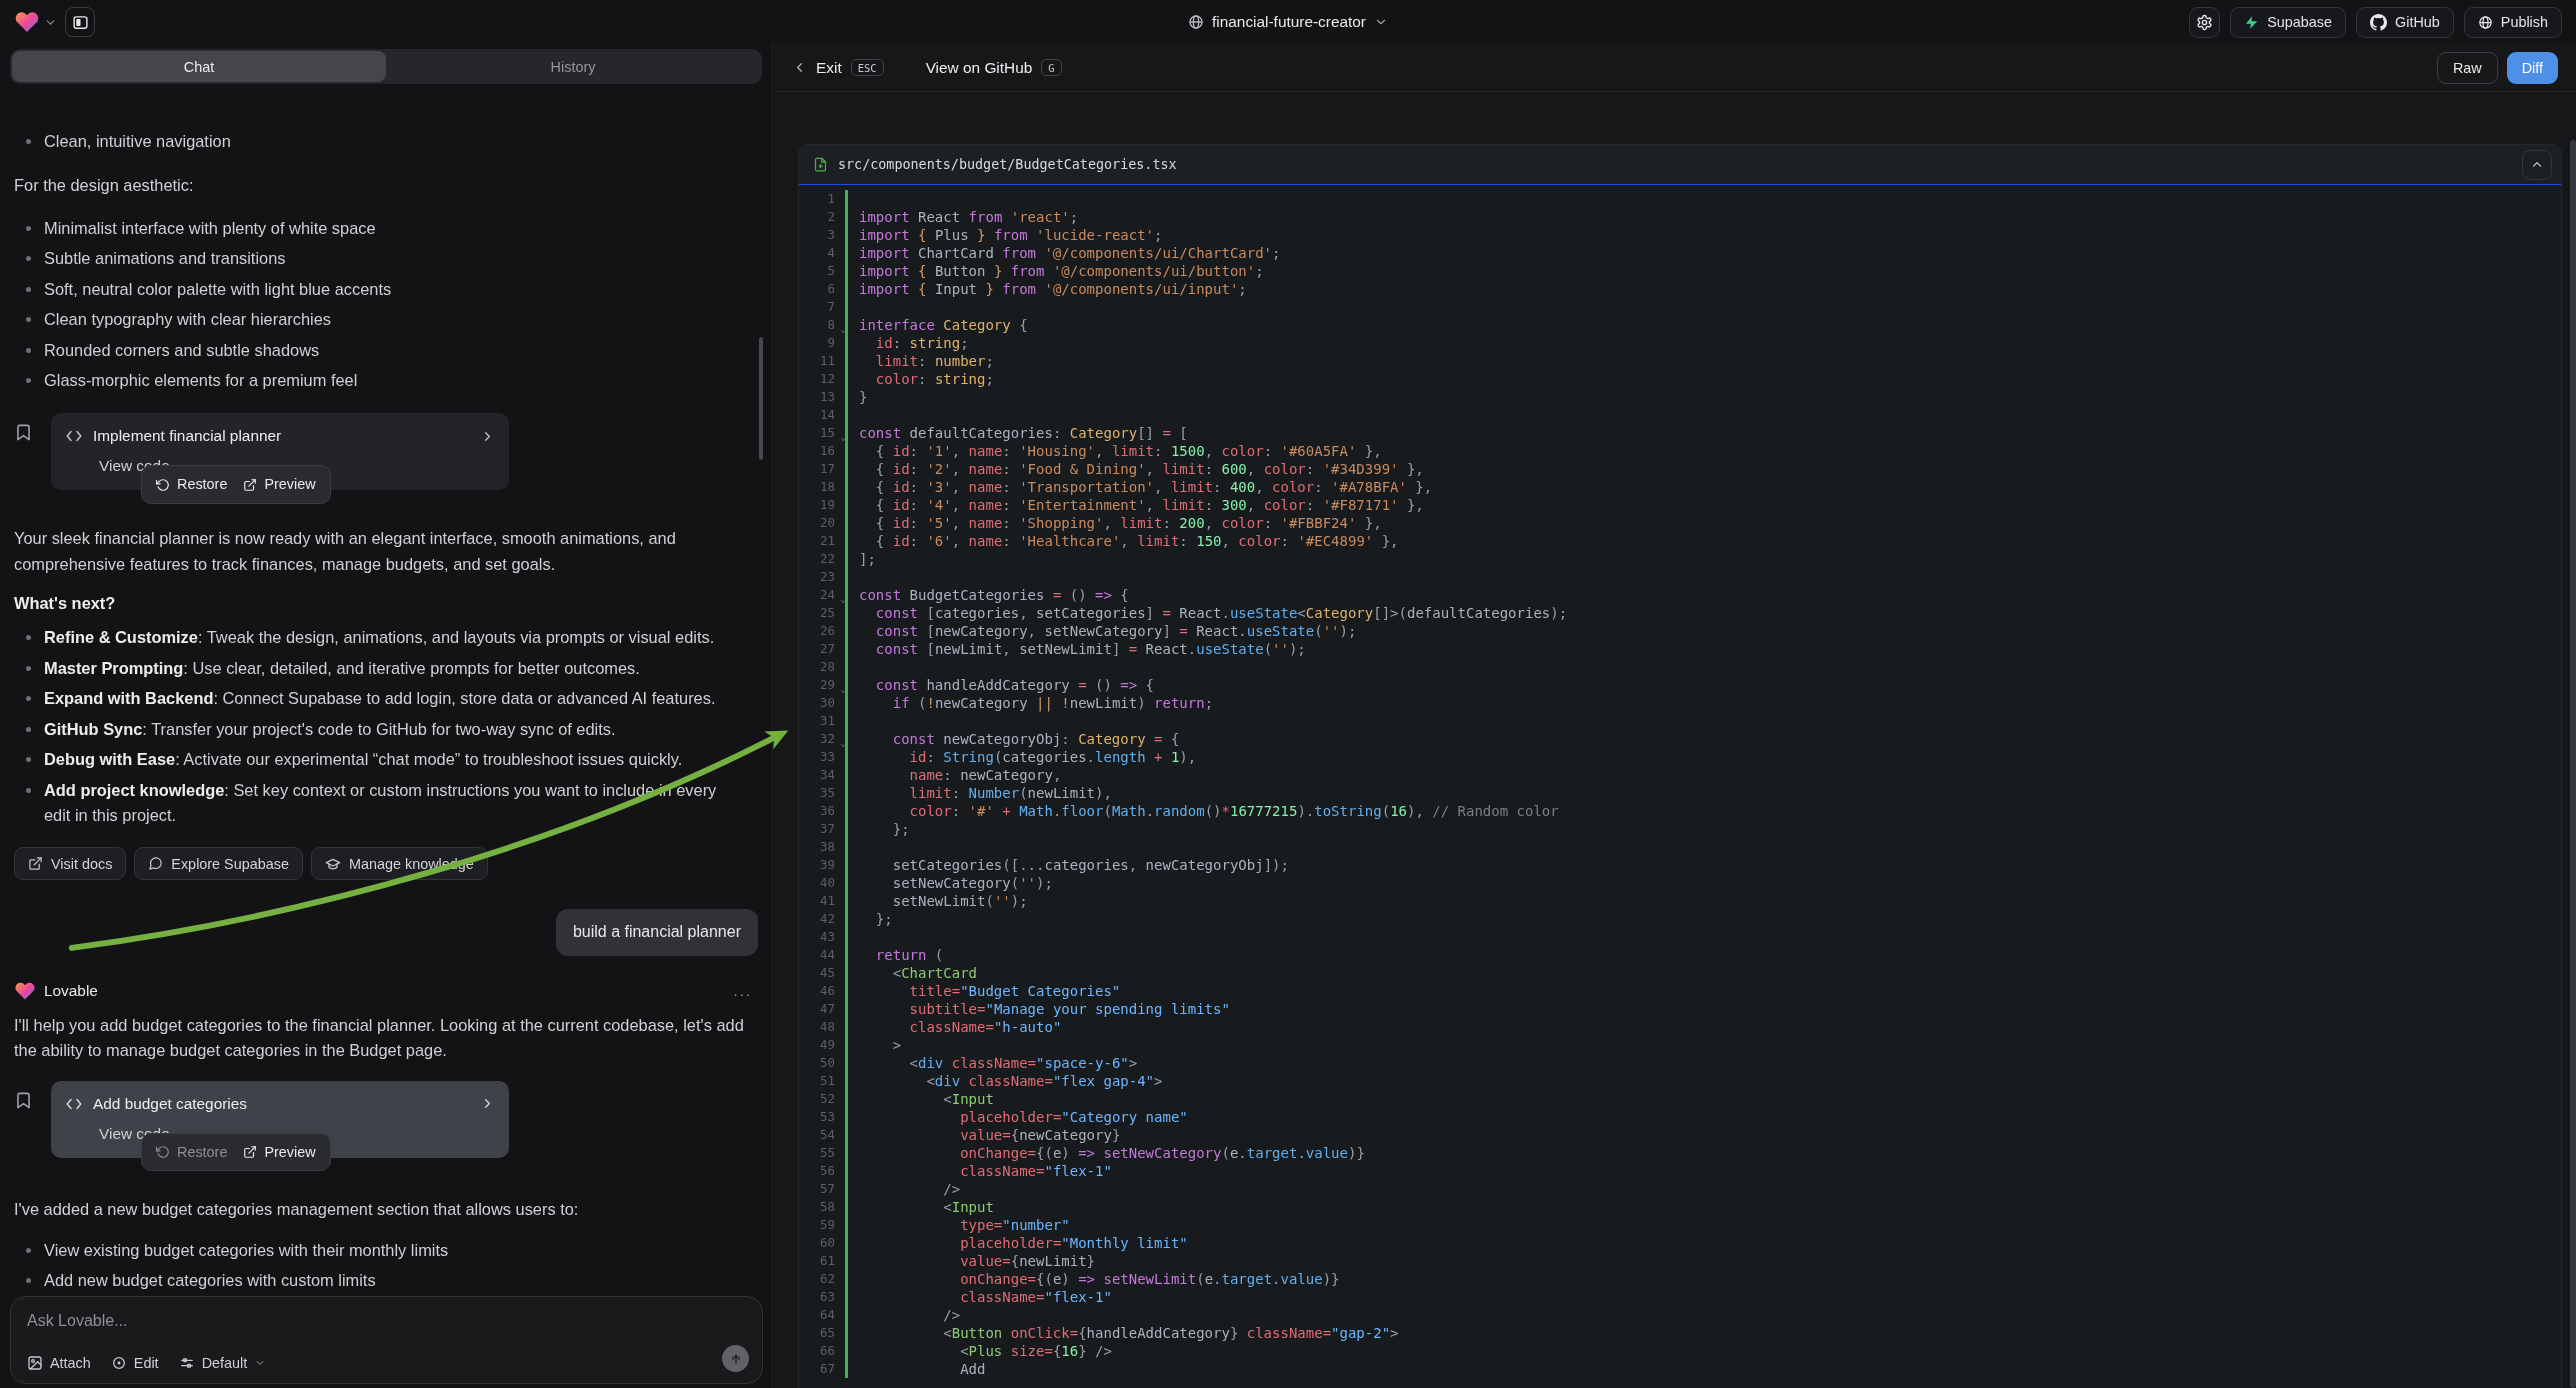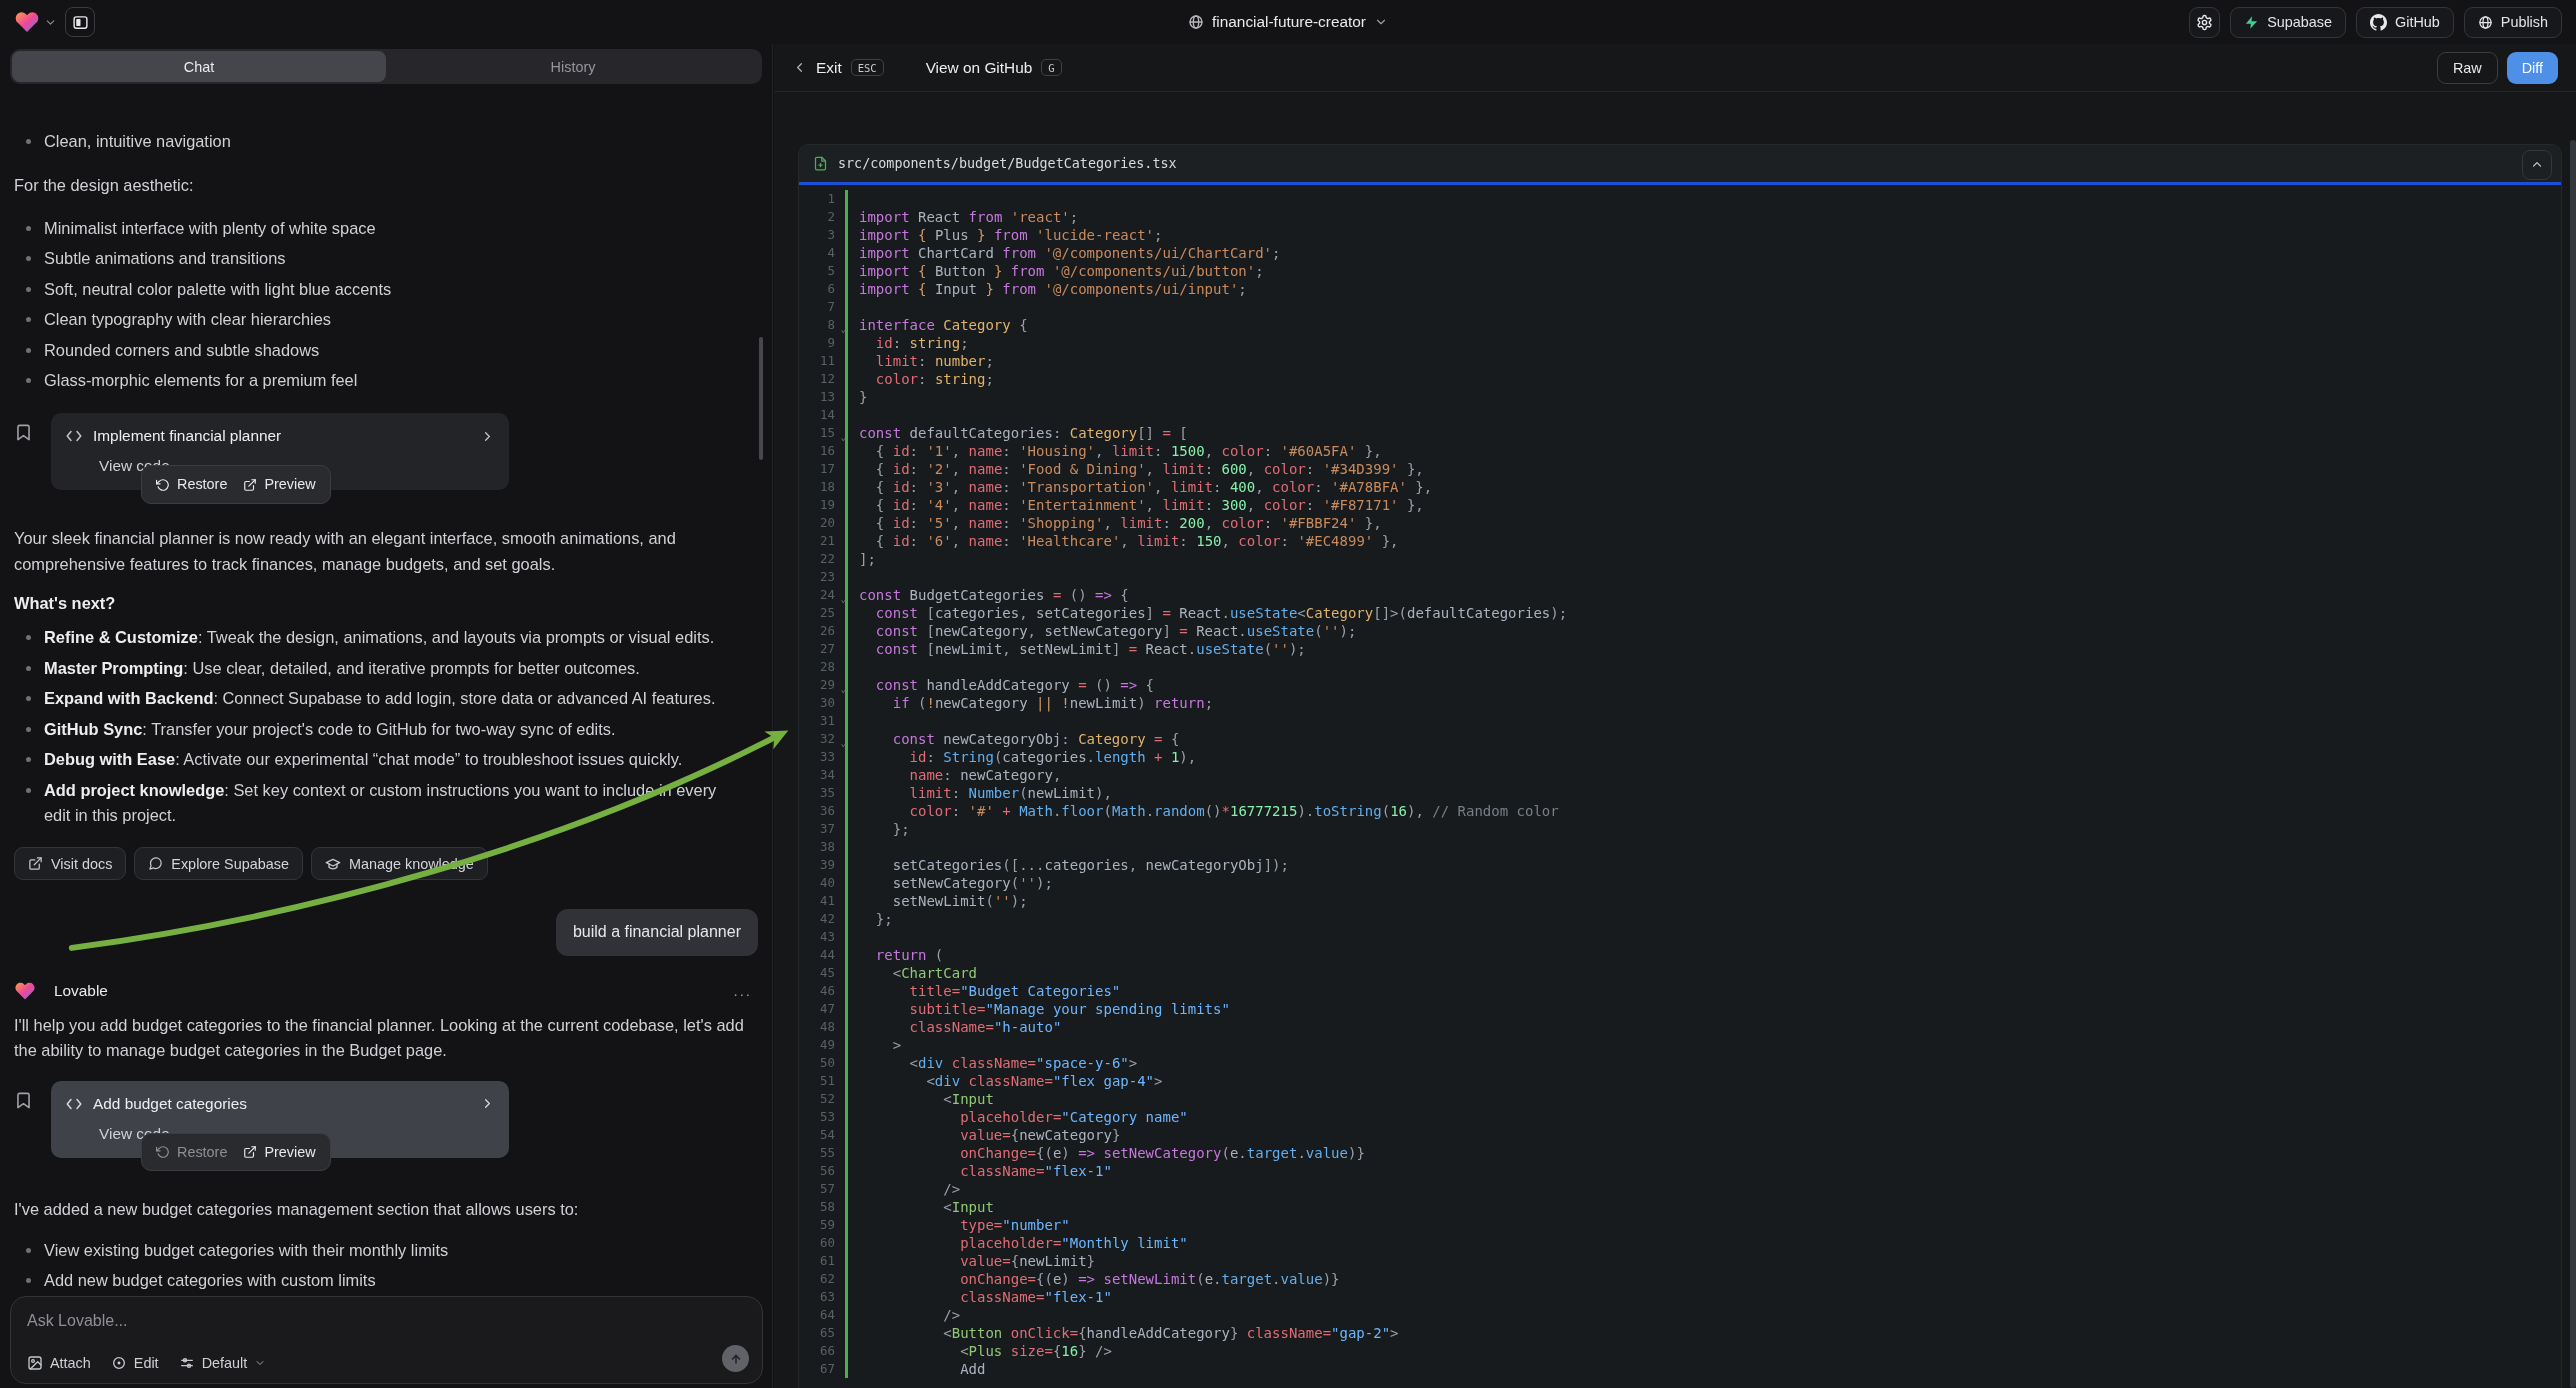--- a/index.html
+++ b/index.html
@@ -52,21 +52,21 @@
   .hover-toolbar .t-item { display:flex; align-items:center; gap:7px; font-size:14.4px; color:#e8e9ec; }
   .hover-toolbar .t-item.dim { color:#8d9095; }
 
   .action-row { display:flex; gap:8px; }
   .action-btn { display:flex; align-items:center; gap:8px; height:33px; padding:0 13px;
     background:#1e1f23; border:1px solid #343539; border-radius:9px; color:#d3d5d9; font-size:14.4px; }
 
   .user-bubble { margin-left:auto; background:#313237; border-radius:12px; padding:11px 17px;
     color:#e6e7ea; font-size:16px; max-width:597px; }
 
-  .assistant-head { display:flex; align-items:center; gap:18px; }
+  .assistant-head { display:flex; align-items:center; gap:8px; }
   .assistant-name { font-size:15.4px; color:#e9eaec; }
   .more-dots { margin-left:auto; color:#9b9da2; letter-spacing:2px; font-size:15px; padding-right:6px; }
 
   .chat-scrollbar { position:absolute; right:9px; top:293px; width:4px; height:123px; border-radius:2px; background:#47484d; }
 
   .ask-box { position:absolute; left:10px; right:9px; bottom:4px; height:88px; background:#1a1a1d;
     border:1px solid #333438; border-radius:16px; padding:15px 16px 12px 16px; }
   .ask-placeholder { color:#8e9095; font-size:16px; }
   .ask-controls { position:absolute; left:16px; bottom:12px; display:flex; align-items:center; gap:20px; }
   .ask-ctl { display:flex; align-items:center; gap:7px; color:#cfd1d5; font-size:14.4px; }
@@ -81,21 +81,21 @@
     border:1px solid #3f4246; border-radius:5px; padding:1.5px 6px; }
   .hdr-right { margin-left:auto; display:flex; gap:9px; }
   .raw-btn { height:32px; padding:0 15px; border:1px solid #3a3d41; border-radius:9px;
     color:#e8e9ea; font-size:14.4px; display:flex; align-items:center; background:transparent; }
   .diff-btn { height:32px; padding:0 15px; border-radius:9px; color:#fff; font-size:14.4px;
     display:flex; align-items:center; border:none; }
 
   .code-card { position:absolute; top:100px; left:24px; right:14px; bottom:0;
     background:#181b1d; border:1px solid #26292c; border-bottom:none; border-radius:10px 10px 0 0; overflow:hidden; }
   .file-row { height:40px; display:flex; align-items:center; gap:10px; padding:0 14px;
-    background:#1d2022; border-bottom:3px solid #1d4ed8; position:relative; }
+    background:#1d2022; border-bottom:1px solid #1d4ed8; position:relative; }
   .file-path { font-family:"DejaVu Sans Mono", monospace; font-size:13.4px; color:#d8dbde; }
   .collapse-btn { position:absolute; right:9px; top:5px; width:30px; height:30px; border:1px solid #34373b;
     border-radius:8px; display:flex; align-items:center; justify-content:center; background:transparent; }
 
   .code-body { padding-top:5px; font-family:"DejaVu Sans Mono", monospace; font-size:14px; }
   .code-line { display:flex; height:18px; line-height:18px; }
   .ln { width:46px; flex:0 0 46px; text-align:right; padding-right:10px; color:#5a6066; font-size:12.4px; position:relative; }
   .fold { position:absolute; right:-1px; top:4px; font-size:9px; color:#788088; }
   .lc { border-left:3px solid #4cae50; padding-left:11px; white-space:pre; color:#abb2bf; }
 

